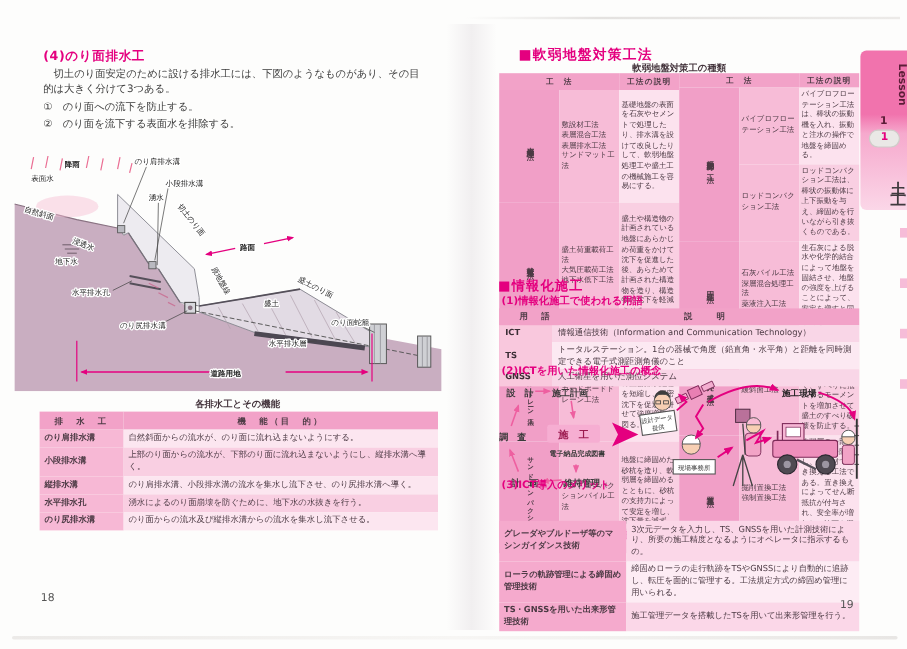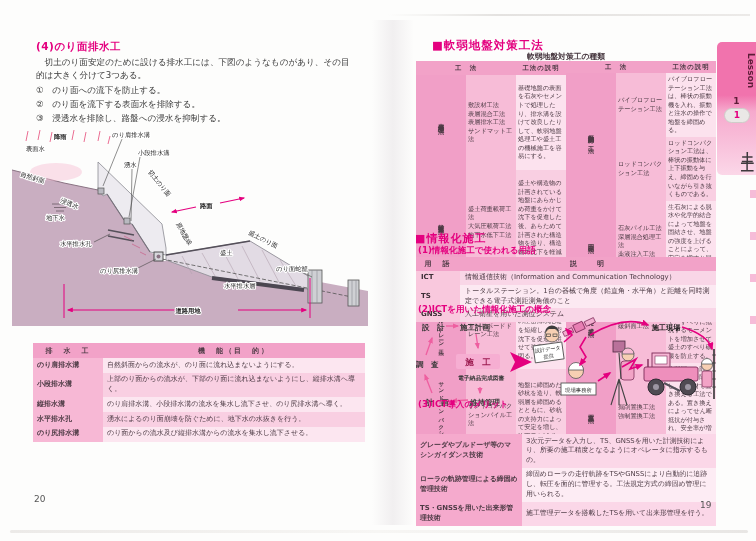--- a/index.html
+++ b/index.html
@@ -71,21 +71,20 @@
 <div id="spread">
   <div class="edge-top"></div>
   <div class="edge-bottom"></div>
   <div class="gutter"></div>
 
   <div class="abs mag h1L" style="left:36px;top:40px;">(4)のり面排水工</div>
   <div class="abs body-tx indent" style="left:36px;top:56px;width:316px;">切土のり面安定のために設ける排水工には、下図のようなものがあり、その目的は大きく分けて3つある。</div>
   <div class="abs" style="left:36px;top:84px;width:316px;">
     <div class="list-item">①　のり面への流下を防止する。</div>
     <div class="list-item">②　のり面を流下する表面水を排除する。</div>
-    <div class="list-item">③　浸透水を排除し、路盤への浸水を抑制する。</div>
   </div>
 
   <svg class="abs" style="left:12px;top:128px;" width="356" height="198" viewBox="0 0 356 198">
     <defs>
       <marker id="mA" markerWidth="6" markerHeight="6" refX="4" refY="2" orient="auto">
         <path d="M0,0 L5,2 L0,4 Z" fill="#e4007f"></path>
       </marker>
     </defs>
 
     <path d="M0,42 L52,55 86,62 88,63 91,68 95,66 112,92 120,96 138,124 146,128 146,133 154,133 154,127 238,113 296,148 308,154 356,163 356,198 0,198 Z" fill="#c9aec1"></path>
@@ -160,20 +159,21 @@
     <text class="lbl" x="164" y="96" transform="rotate(60 164 96)">原地盤線</text>
     <text class="lbl" x="236" y="106" transform="rotate(27 236 106)">盛土のり面</text>
     <text class="lbl" x="48" y="118">水平排水孔</text>
     <text class="lbl" x="88" y="145">のり尻排水溝</text>
     <text class="lbl" x="208" y="127">盛土</text>
     <text class="lbl" x="264" y="143">のり面蛇籠</text>
     <text class="lbl" x="212" y="160">水平排水層</text>
     <text class="lbl lblb" x="176" y="185" font-size="7.2" text-anchor="middle">道路用地</text>
   </svg>
 
+  <div class="abs tbl-title" style="left:30px;top:331px;width:336px;">各排水工とその機能</div>
   <table class="drain-tbl abs" style="left:33px;top:343px;">
     <tbody>
         <tr>
       <th style="width:62px;">排　水　工</th>
       <th>機　能（目　的）</th>
     </tr>
     <tr>
       <td class="nm">のり肩排水溝</td>
       <td class="ds">自然斜面からの流水が、のり面に流れ込まないようにする。</td>
     </tr>
@@ -188,21 +188,21 @@
     <tr>
       <td class="nm">水平排水孔</td>
       <td class="ds">湧水によるのり面崩壊を防ぐために、地下水の水抜きを行う。</td>
     </tr>
     <tr>
       <td class="nm">のり尻排水溝</td>
       <td class="ds">のり面からの流水及び縦排水溝からの流水を集水し流下させる。</td>
     </tr>
   </tbody>
     </table>
-  <div class="abs pagenum" style="left:34px;top:494px;">20</div>
+  <div class="abs pagenum" style="left:34px;top:494px;">18</div>
 
   <div class="abs mag h1R" style="left:432px;top:38px;">■軟弱地盤対策工法</div>
   <div class="abs tbl-title" style="left:416px;top:51px;width:300px;">軟弱地盤対策工の種類</div>
 
   <div class="abs soft-wrap" style="left:416px;top:61px;">
     <table class="soft-tbl">
       <tbody>
           <tr>
         <th colspan="2">工　法</th>
         <th>工法の説明</th>
@@ -272,21 +272,21 @@
     </tbody>
       </table>
   </div>
 
   <div class="abs mag h1R" style="left:415px;top:231px;font-size:11px;">■情報化施工</div>
   <div class="abs sub-h" style="left:418px;top:245px;">(1)情報化施工で使われる用語</div>
 
   <table class="terms-tbl abs" style="left:416px;top:257px;">
     <tbody>
         <tr>
-      <th style="width:34px;">用　語</th>
+      <th style="width:34px;text-align:right;">用　語</th>
       <th>説　　明</th>
     </tr>
     <tr>
       <td class="tm">ICT</td>
       <td class="ds">情報通信技術（Information and Communication Technology）</td>
     </tr>
     <tr>
       <td class="tm">TS</td>
       <td class="ds">トータルステーション。1台の器械で角度（鉛直角・水平角）と距離を同時測定できる電子式測距測角儀のこと</td>
     </tr>

